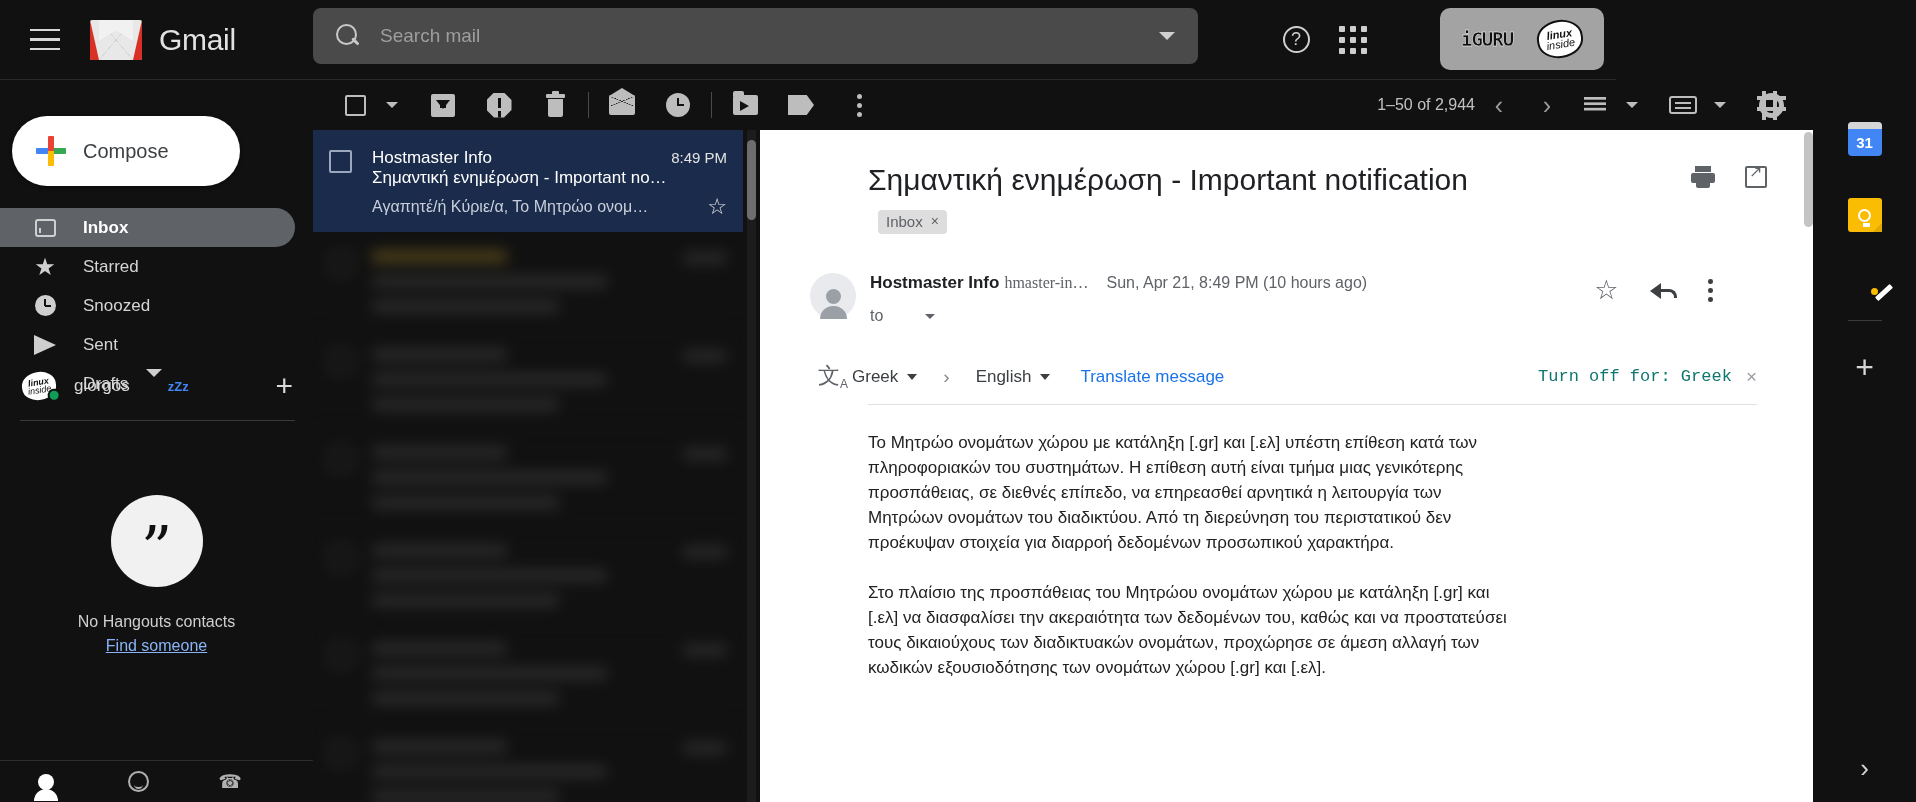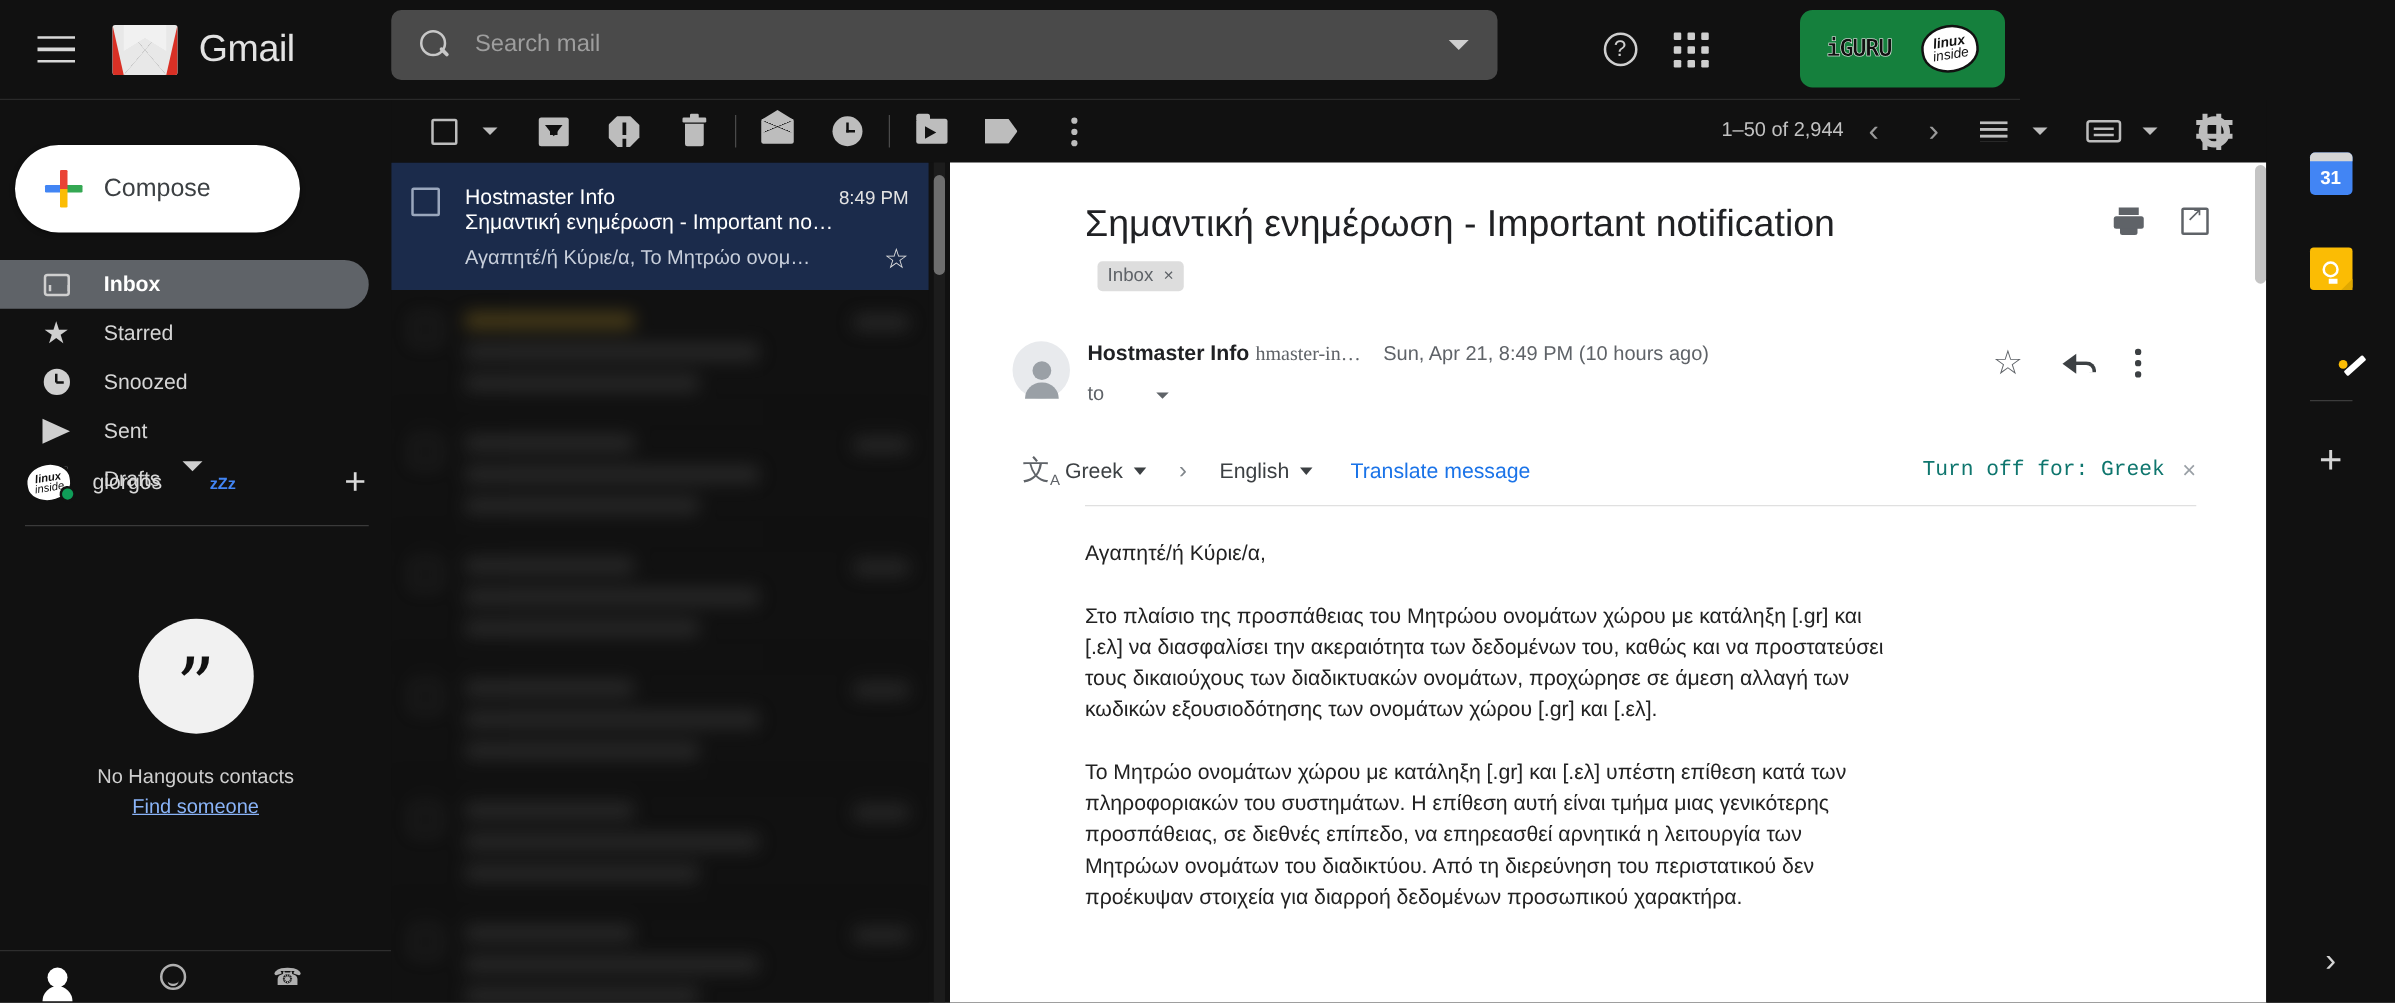--- a/index.html
+++ b/index.html
@@ -82,21 +82,21 @@
   }
   .help-c {
     width: 27px; height: 27px; border: 2.2px solid #cfcfcf; border-radius: 50%;
     display: flex; align-items: center; justify-content: center;
     font-size: 18px; color: #cfcfcf;
   }
   .grid-ico { display: grid; grid-template-columns: repeat(3, 6px); gap: 5px; }
   .grid-ico i { width: 6px; height: 6px; background: #cfcfcf; border-radius: 1px; display:block; }
   .account-chip {
     position: absolute; right: 12px; top: 8px; width: 164px; height: 62px;
-    background: #15803d; border-radius: 10px; display: flex; align-items: center;
+    background: #a3a3a3; border-radius: 10px; display: flex; align-items: center;
     justify-content: space-around; cursor: pointer; padding: 0 9px;
   }
   .iguru-txt {
     font-family: "DejaVu Sans Mono", monospace; font-weight: bold; font-size: 19px;
     color: #111; letter-spacing: -1px; -webkit-text-stroke: 0.4px #fff;
   }
   .linux-badge {
     width: 46px; height: 38px; border-radius: 50%/46%; background: #ffffff;
     border: 2.3px solid #111; display: flex; flex-direction: column;
     align-items: center; justify-content: center; transform: rotate(-9deg);
@@ -697,23 +697,22 @@
         <span class="tr-lang">
           <span>English</span>
           <span class="tr-caret"></span>
         </span>
         <span class="tr-link">Translate message</span>
         <span class="tr-off">Turn off for: Greek</span>
         <span class="tr-x">×</span>
       </div>
 
       <div class="rp-body">
-        <p>Αγαπητέ/ή Κύριε/α,</p>
+        <p>Το Μητρώο ονομάτων χώρου με κατάληξη [.gr] και [.ελ] υπέστη επίθεση κατά των πληροφοριακών του συστημάτων. Η επίθεση αυτή είναι τμήμα μιας γενικότερης προσπάθειας, σε διεθνές επίπεδο, να επηρεασθεί αρνητικά η λειτουργία των Μητρώων ονομάτων του διαδικτύου. Από τη διερεύνηση του περιστατικού δεν προέκυψαν στοιχεία για διαρροή δεδομένων προσωπικού χαρακτήρα.</p>
         <p>Στο πλαίσιο της προσπάθειας του Μητρώου ονομάτων χώρου με κατάληξη [.gr] και [.ελ] να διασφαλίσει την ακεραιότητα των δεδομένων του, καθώς και να προστατεύσει τους δικαιούχους των διαδικτυακών ονομάτων, προχώρησε σε άμεση αλλαγή των κωδικών εξουσιοδότησης των ονομάτων χώρου [.gr] και [.ελ].</p>
-        <p>Το Μητρώο ονομάτων χώρου με κατάληξη [.gr] και [.ελ] υπέστη επίθεση κατά των πληροφοριακών του συστημάτων. Η επίθεση αυτή είναι τμήμα μιας γενικότερης προσπάθειας, σε διεθνές επίπεδο, να επηρεασθεί αρνητικά η λειτουργία των Μητρώων ονομάτων του διαδικτύου. Από τη διερεύνηση του περιστατικού δεν προέκυψαν στοιχεία για διαρροή δεδομένων προσωπικού χαρακτήρα.</p>
       </div>
     </div>
   </div>
   <div class="rp-scroll"></div>
 
   <div class="rightrail">
     <span class="rr-icon">
       <span class="cal-ico">
         <span>31</span>
       </span>

